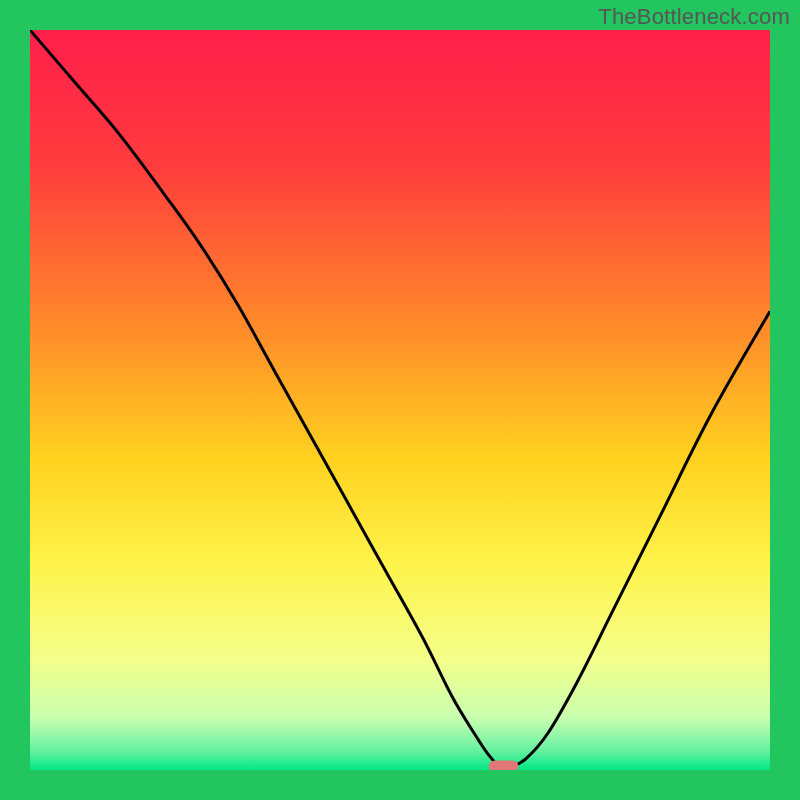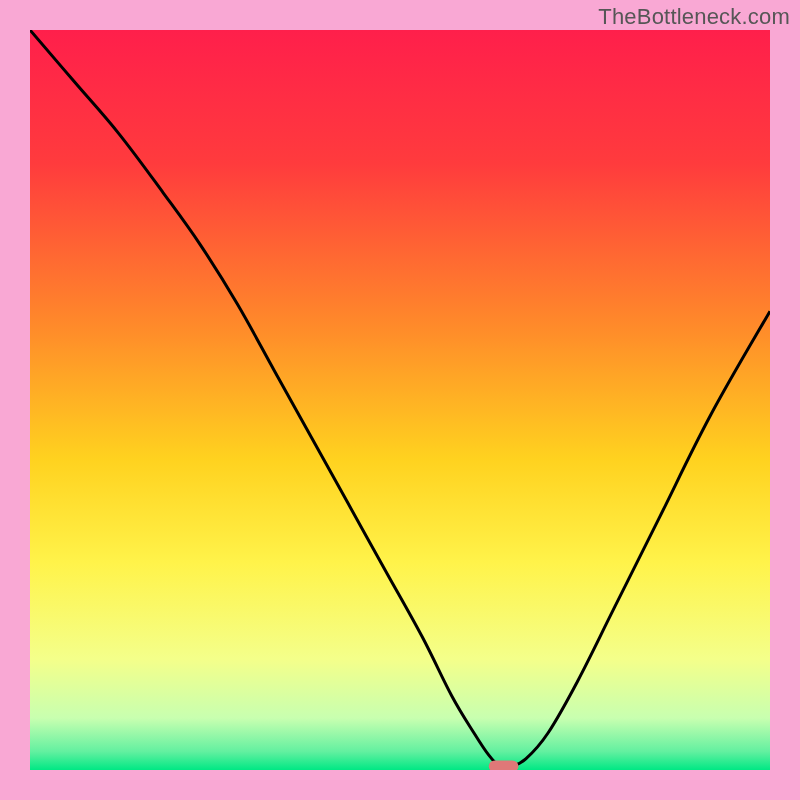--- a/index.html
+++ b/index.html
@@ -8,21 +8,21 @@
     width: 800px;
     height: 800px;
     background: #000;
     overflow: hidden;
     font-family: Arial, Helvetica, sans-serif;
   }
   .frame {
     position: relative;
     width: 800px;
     height: 800px;
-    background: #f9a8d4;
+    background: #22c55e;
   }
   .watermark {
     position: absolute;
     top: 4px;
     right: 10px;
     color: #565656;
     font-size: 22px;
     font-weight: 500;
     letter-spacing: 0.2px;
     z-index: 10;

